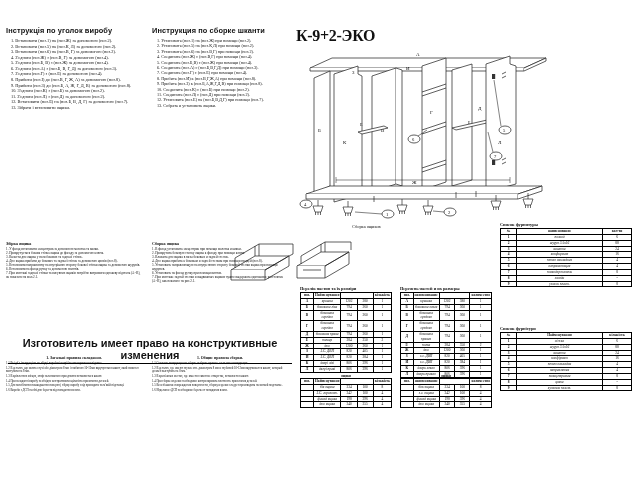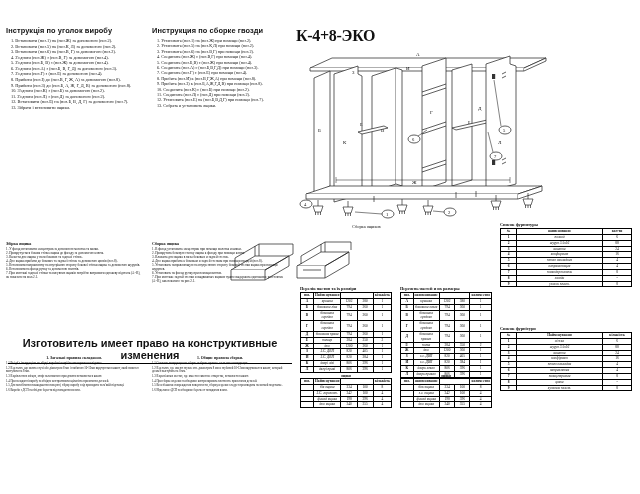--- a/index.html
+++ b/index.html
@@ -96,39 +96,39 @@
       <li>8. Прибити (поз.І) до (поз.В, Г, Ж, А) за допомогою (поз.8).</li>
       <li>9. Прибити (поз.З) до (поз.Б, А, Ж, Г, Д, В) за допомогою (поз.8).</li>
       <li>10. З'єднати (поз.К) з (поз.Б) за допомогою (поз.2).</li>
       <li>11. З'єднати (поз.Л) з (поз.Д) за допомогою (поз.2).</li>
       <li>12. Встановити (поз.Е) на (поз.Б, В, Д, Г) за допомогою (поз.7).</li>
       <li>13. Зібрати і встановити ящики.</li>
     </ol>
   </div>
 
   <div class="instr" id="instr-ru">
-    <div class="hd">Инструкция по сборке гвозди</div>
+    <div class="hd">Инструкция по сборке шканти</div>
     <ol>
       <li>1. Установить (поз.1) на (поз.Ж) при помощи (поз.2).</li>
       <li>2. Установить (поз.5) на (поз.К,Л) при помощи (поз.2).</li>
       <li>3. Установить (поз.6) на (поз.В,Г) при помощи (поз.2).</li>
       <li>4. Соединить (поз.Ж) с (поз.В,Г) при помощи (поз.4).</li>
       <li>5. Соединить (поз.Б,В) с (поз.Ж) при помощи (поз.4).</li>
       <li>6. Соединить (поз.А) с (поз.Б,В,Г,Д) при помощи (поз.3).</li>
       <li>7. Соединить (поз.Г) с (поз.Е) при помощи (поз.4).</li>
       <li>8. Прибить (поз.И) к (поз.В,Г,Ж,А) при помощи (поз.8).</li>
       <li>9. Прибить (поз.З) к (поз.Б,А,Ж,Г,Д,В) при помощи (поз.8).</li>
       <li>10. Соединить (поз.К) с (поз.Б) при помощи (поз.2).</li>
       <li>11. Соединить (поз.Л) с (поз.Д) при помощи (поз.2).</li>
       <li>12. Установить (поз.Е) на (поз.Б,В,Д,Г) при помощи (поз.7).</li>
       <li>13. Собрать и установить ящики.</li>
     </ol>
   </div>
 
-  <div id="product-title">К-4+8-ЭКО</div>
+  <div id="product-title">К-9+2-ЭКО</div>
 
   <div id="main-diagram">
     <svg width="260" height="185" viewBox="0 0 260 185" fill="none" stroke="#1a1a1a" stroke-width="0.7" stroke-linejoin="round" font-family="Liberation Serif, serif">
 
       <g>
         <path d="M14 24 L36 14 L250 14 L228 24 Z" fill="#fff"></path>
         <path d="M14 24 L14 27 L228 27 L228 24" fill="#fff"></path>
         <path d="M228 24 L250 14 L250 17 L228 27" fill="#fff"></path>
       </g>
       <text x="120" y="12" font-size="5" fill="#111" stroke="none">А</text>

